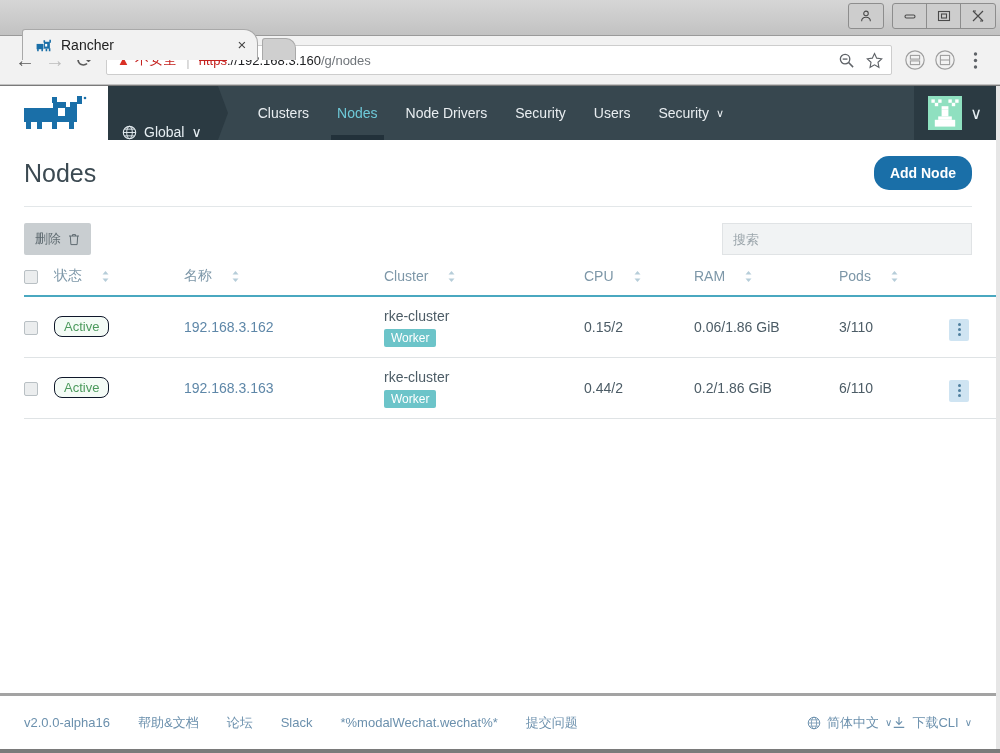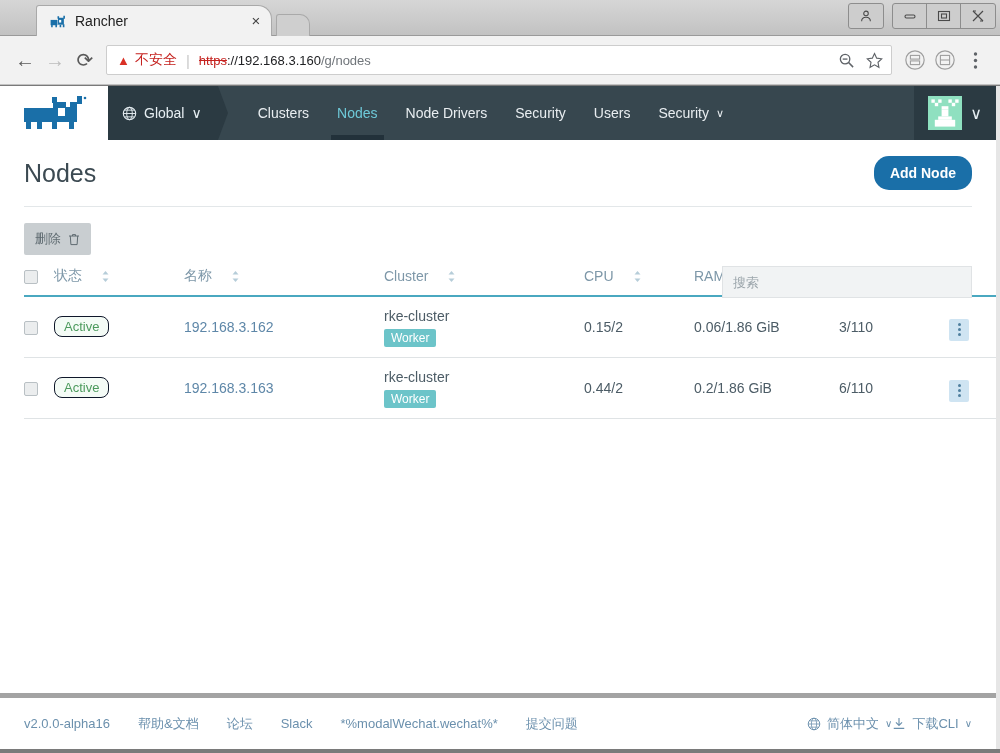--- a/index.html
+++ b/index.html
@@ -10,21 +10,21 @@
   }
   #app { width: 1000px; height: 753px; position: relative; background: #7a7a7a; }
 
   
   .win-titlebar {
     height: 36px; background: #c8c8c8;
     background: linear-gradient(#d6d6d6, #c2c2c2);
     display: flex; align-items: flex-start; position: relative;
     border-bottom: 1px solid #9a9a9a;
   }
-  .tabstrip { display: flex; align-items: flex-end; height: 36px; padding-left: 36px; }
+  .tabstrip { display: flex; align-items: flex-end; height: 36px; padding-left: 22px; margin-top: 24px; }
   .btab {
     height: 31px; margin-top: 5px; width: 236px;
     background: #f2f2f2;
     border: 1px solid #a9a9a9; border-bottom: none;
     border-radius: 3px 14px 0 0;
     display: flex; align-items: center; padding: 0 6px 0 12px;
     position: relative;
     transform: skew(0deg);
   }
   .btab-fav { width: 17px; height: 17px; flex: 0 0 17px; margin-right: 9px; }
@@ -84,21 +84,21 @@
     background: #fff; overflow: hidden;
     border-right: 4px solid #6f6f6f;
   }
   .page { width: 996px; height: 663px; position: relative; background: #fff; }
 
   
   .r-header { height: 54px; display: flex; align-items: stretch; background: #fff; }
   .r-logo { width: 108px; display: flex; align-items: center; justify-content: center; background: #fff; }
   .r-nav { flex: 1 1 auto; background: #37474f; display: flex; align-items: stretch; position: relative; }
   .scope {
-    background: #2b3a42; display: flex; align-items: center; gap: 7px;
+    background: #2b3a42; display: flex; align-items: flex-end; gap: 7px;
     padding: 0 16px 0 14px; color: #e6eef2; font-size: 14px; position: relative; cursor: pointer;
   }
   .scope::after {
     content: ""; position: absolute; right: -10px; top: 50%; transform: translateY(-50%);
     border-left: 10px solid #2b3a42; border-top: 27px solid transparent; border-bottom: 27px solid transparent;
   }
   .navlinks { display: flex; align-items: center; gap: 0; padding-left: 26px; }
   .navlink {
     color: #e9eef1; font-size: 14px; padding: 0 14px; height: 54px;
     display: flex; align-items: center; cursor: pointer; position: relative; white-space: nowrap;
@@ -127,21 +127,21 @@
 
   .toolbar { display: flex; align-items: flex-start; padding-top: 16px; position: relative; height: 54px; }
   .btn-delete {
     background: #c9ced1; color: #5f6b71; border: none; font-size: 13px;
     padding: 7px 11px; display: inline-flex; align-items: center; gap: 7px;
     cursor: pointer; font-family: inherit; border-radius: 2px;
   }
   .search-box {
     position: absolute; right: 0; top: 16px; width: 250px; height: 32px;
     background: #f1f3f4; border: 1px solid #e0e3e5;
-    font-size: 13px; color: #3c4a52; padding: 0 10px; font-family: inherit; margin-top: 43px;
+    font-size: 13px; color: #3c4a52; padding: 0 10px; font-family: inherit;
   }
   .search-box::placeholder { color: #9aa4aa; }
 
   
   table.grid { width: 100%; border-collapse: collapse; table-layout: fixed; }
   table.grid thead th {
     text-align: left; font-weight: normal; font-size: 14px; color: #7d97a8;
     padding: 6px 0 10px 0; border-bottom: 2px solid #4aa8c0; vertical-align: middle;
   }
   .th-in { display: inline-flex; align-items: center; gap: 19px; }
@@ -167,21 +167,21 @@
   .kebab {
     width: 20px; height: 22px; background: #cfe4f2; border-radius: 2px;
     display: inline-flex; flex-direction: column; align-items: center; justify-content: center;
     gap: 2px; cursor: pointer;
   }
   .kebab i { width: 3px; height: 3px; background: #4f7f9e; display: block; border-radius: 50%; }
 
   
   .r-footer {
     position: absolute; left: 0; bottom: 0; width: 996px; height: 56px;
-    border-top: 5px solid #a3a3a3; display: flex; align-items: center;
+    border-top: 3px solid #a3a3a3; display: flex; align-items: center;
     padding: 0 24px; background: #fff;
   }
   .foot-link {
     color: #6b90ad; font-size: 13px; margin-right: 28px; cursor: pointer; white-space: nowrap;
   }
   .foot-right { margin-left: auto; display: flex; align-items: center; }
   .foot-drop { display: inline-flex; align-items: center; gap: 6px; color: #6b90ad; font-size: 13px; cursor: pointer; }
   .caret-sm { font-size: 10px; }
   .scroll-gutter {
     position: absolute; right: 0; top: 86px; width: 4px; height: 663px; background: #e6e6e6;

